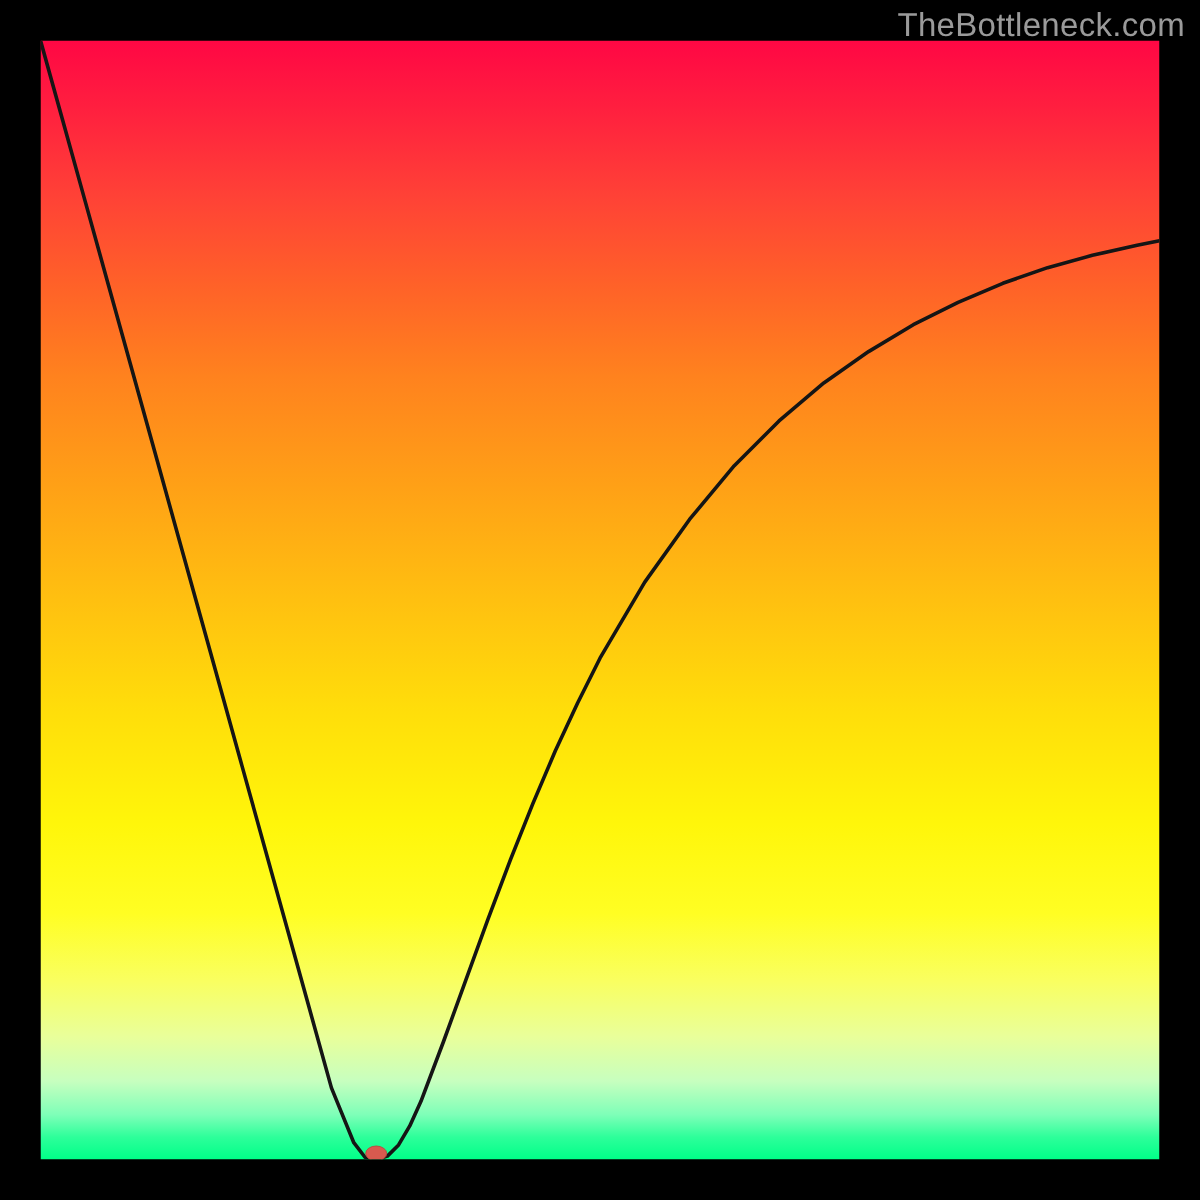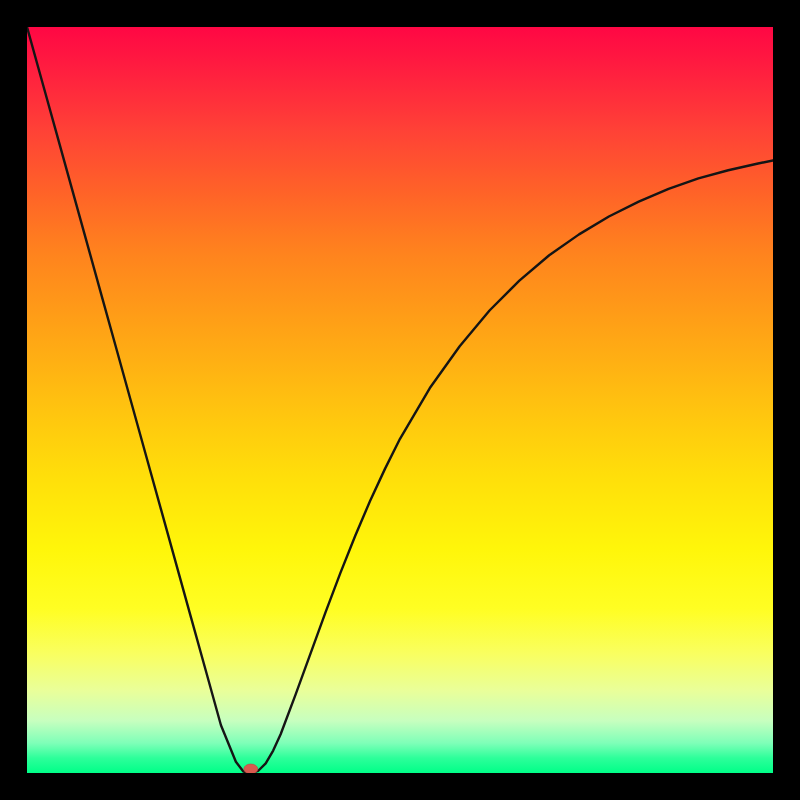--- a/index.html
+++ b/index.html
@@ -74,13 +74,14 @@
 <body>
 
 <div class="frame">
   <div class="plot-area">
     <div class="gradient-bg"></div>
     <svg class="curve-svg" viewBox="0 0 746 746" preserveAspectRatio="none">
       <path id="curve-path" fill="none" stroke="#151515" stroke-width="2.4" stroke-linecap="round" stroke-linejoin="round" d="M 0.00 0.00 L 14.92 53.71 L 29.84 107.42 L 44.76 161.14 L 59.68 214.85 L 74.60 268.56 L 89.52 322.27 L 104.44 375.98 L 119.36 429.70 L 134.28 483.41 L 149.20 537.12 L 164.12 590.83 L 179.04 644.54 L 193.96 698.26 L 208.88 734.81 L 216.34 744.51 L 223.80 746.00 L 231.26 743.76 L 238.72 736.30 L 246.18 723.62 L 253.64 707.21 L 268.56 667.67 L 283.48 626.64 L 298.40 585.61 L 313.32 546.07 L 328.24 508.77 L 343.16 473.71 L 358.08 441.63 L 373.00 411.79 L 402.84 361.06 L 432.68 319.29 L 462.52 283.48 L 492.36 253.64 L 522.20 228.28 L 552.04 207.39 L 581.88 189.48 L 611.72 174.56 L 641.56 161.88 L 671.40 151.44 L 701.24 143.23 L 731.08 136.52 L 746.00 133.53"></path>
       <ellipse id="marker-ellipse" rx="7" ry="5" fill="#d85a4f" stroke="#b84a40" stroke-width="0.6" cx="223.80" cy="742.00"></ellipse>
     </svg>
   </div>
+  <div class="watermark">TheBottleneck.com</div>
 </div>
 
 </body></html>

